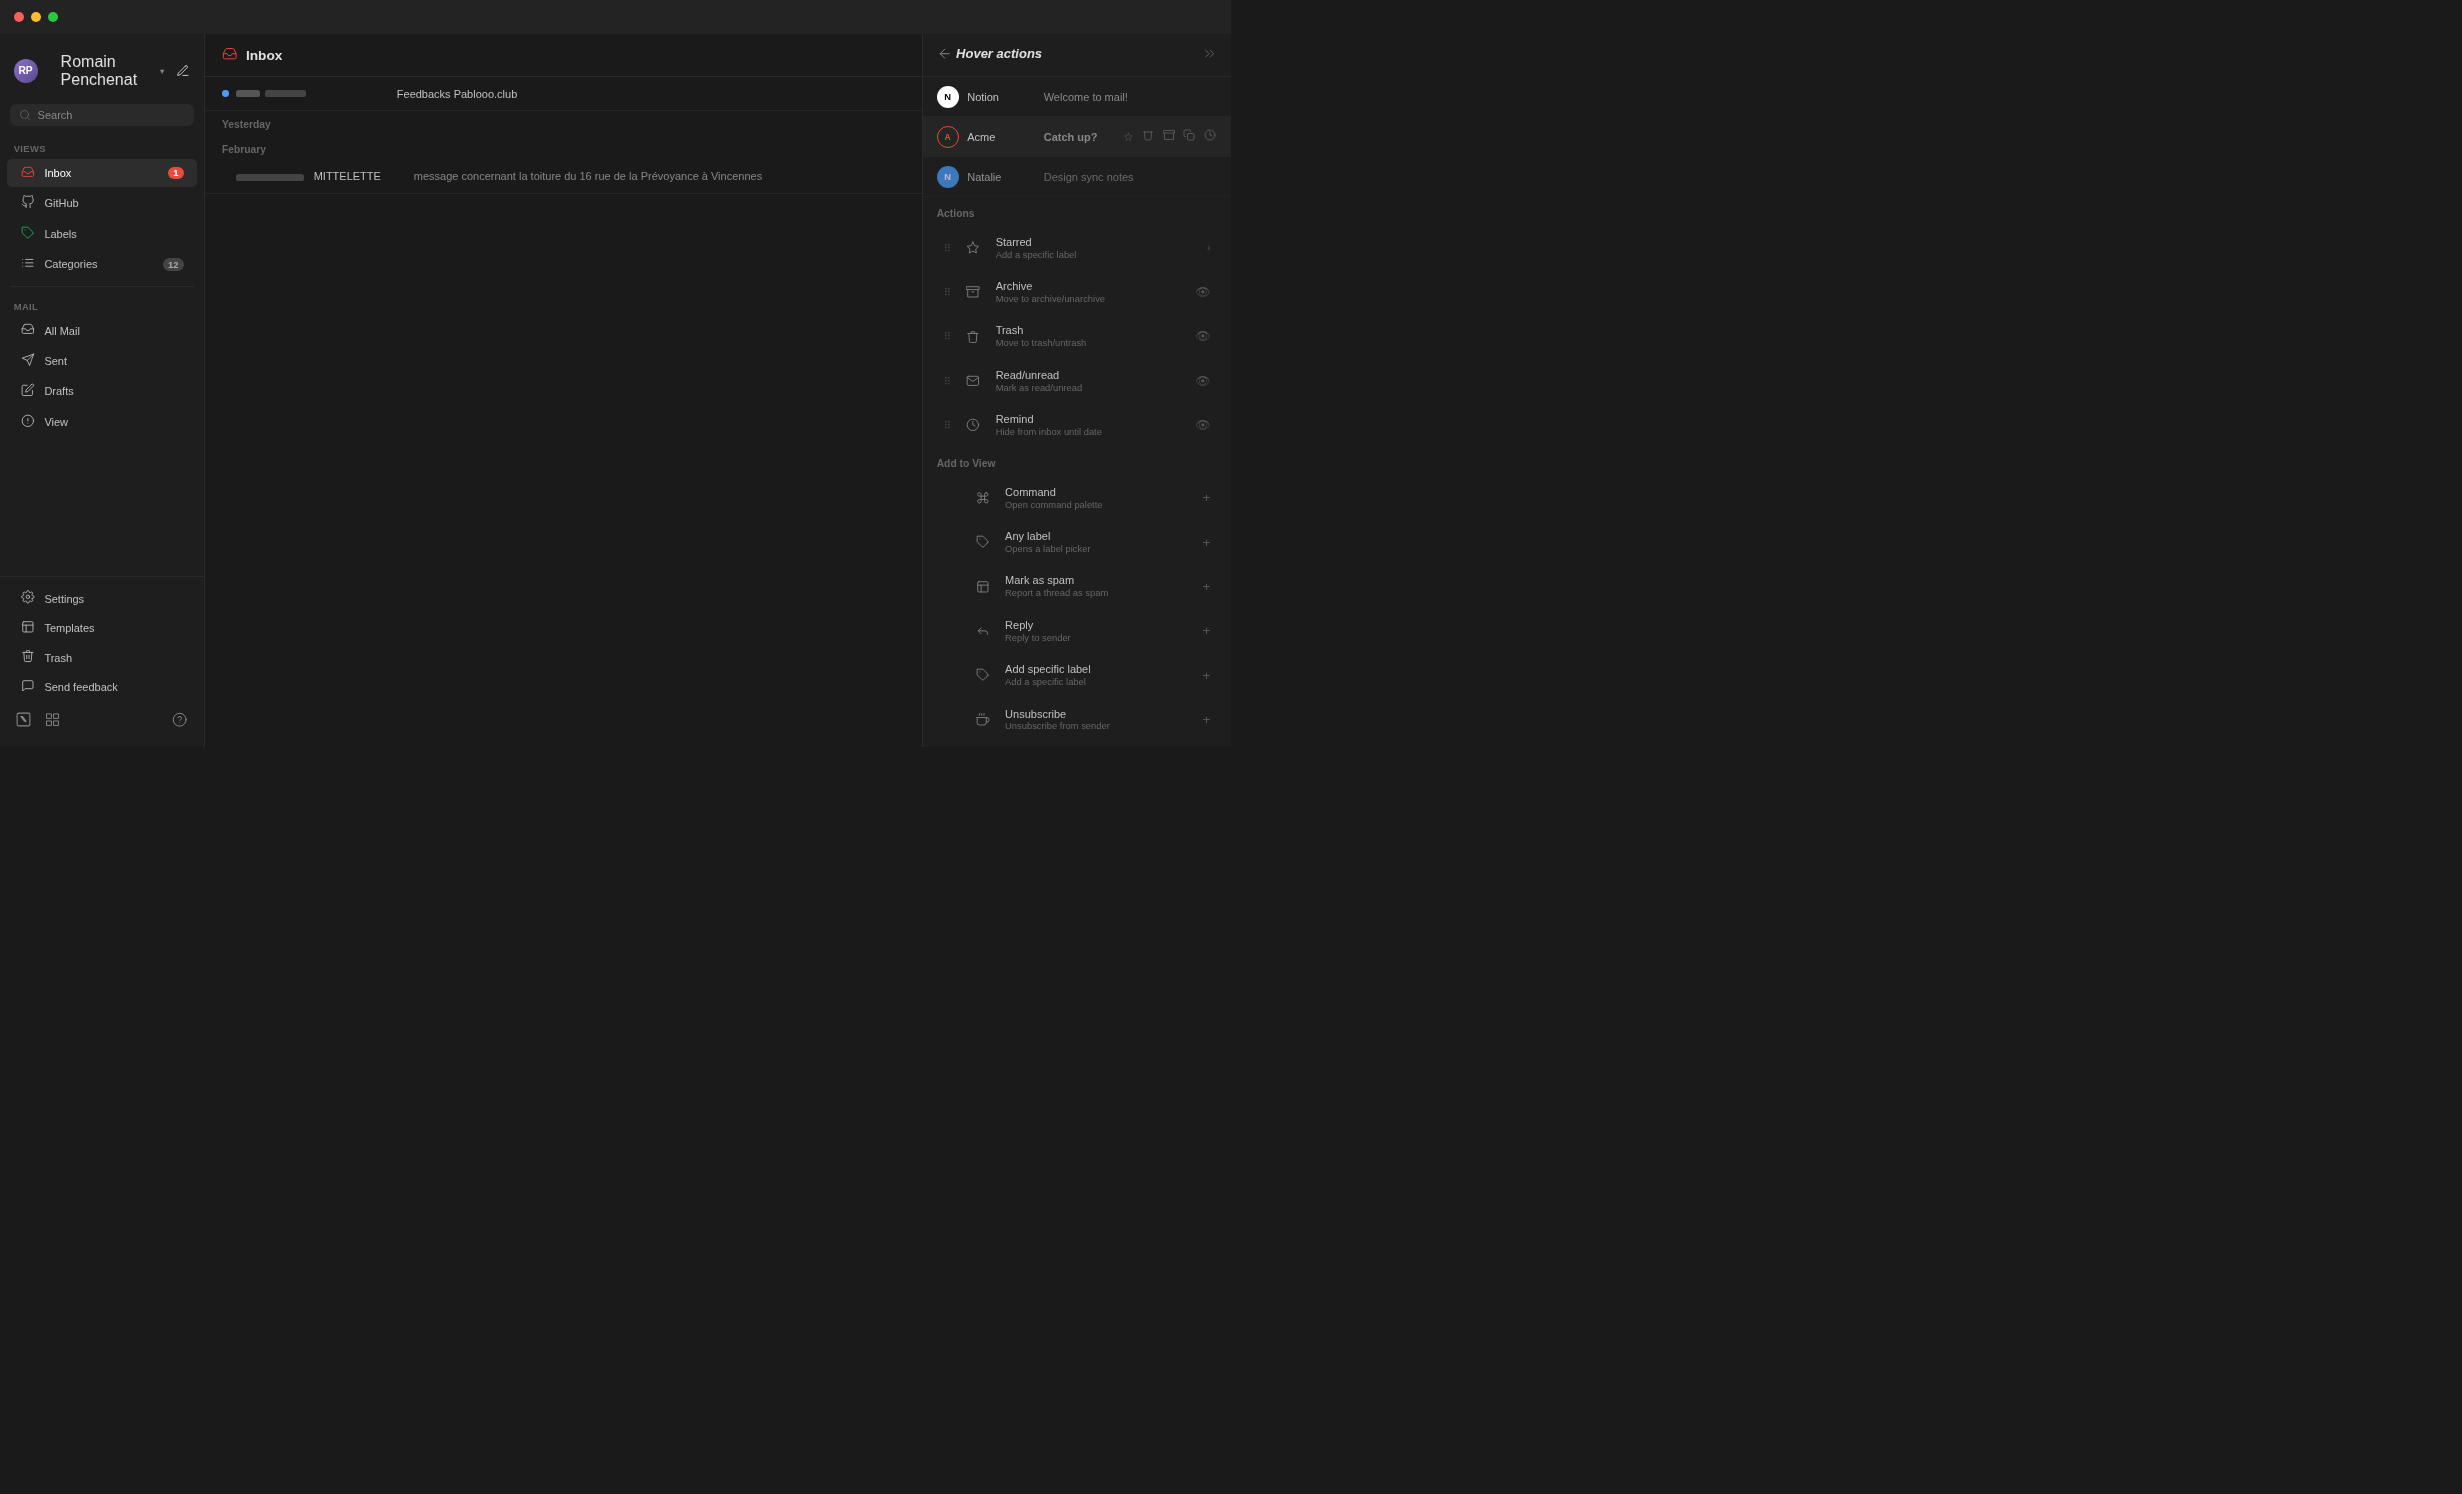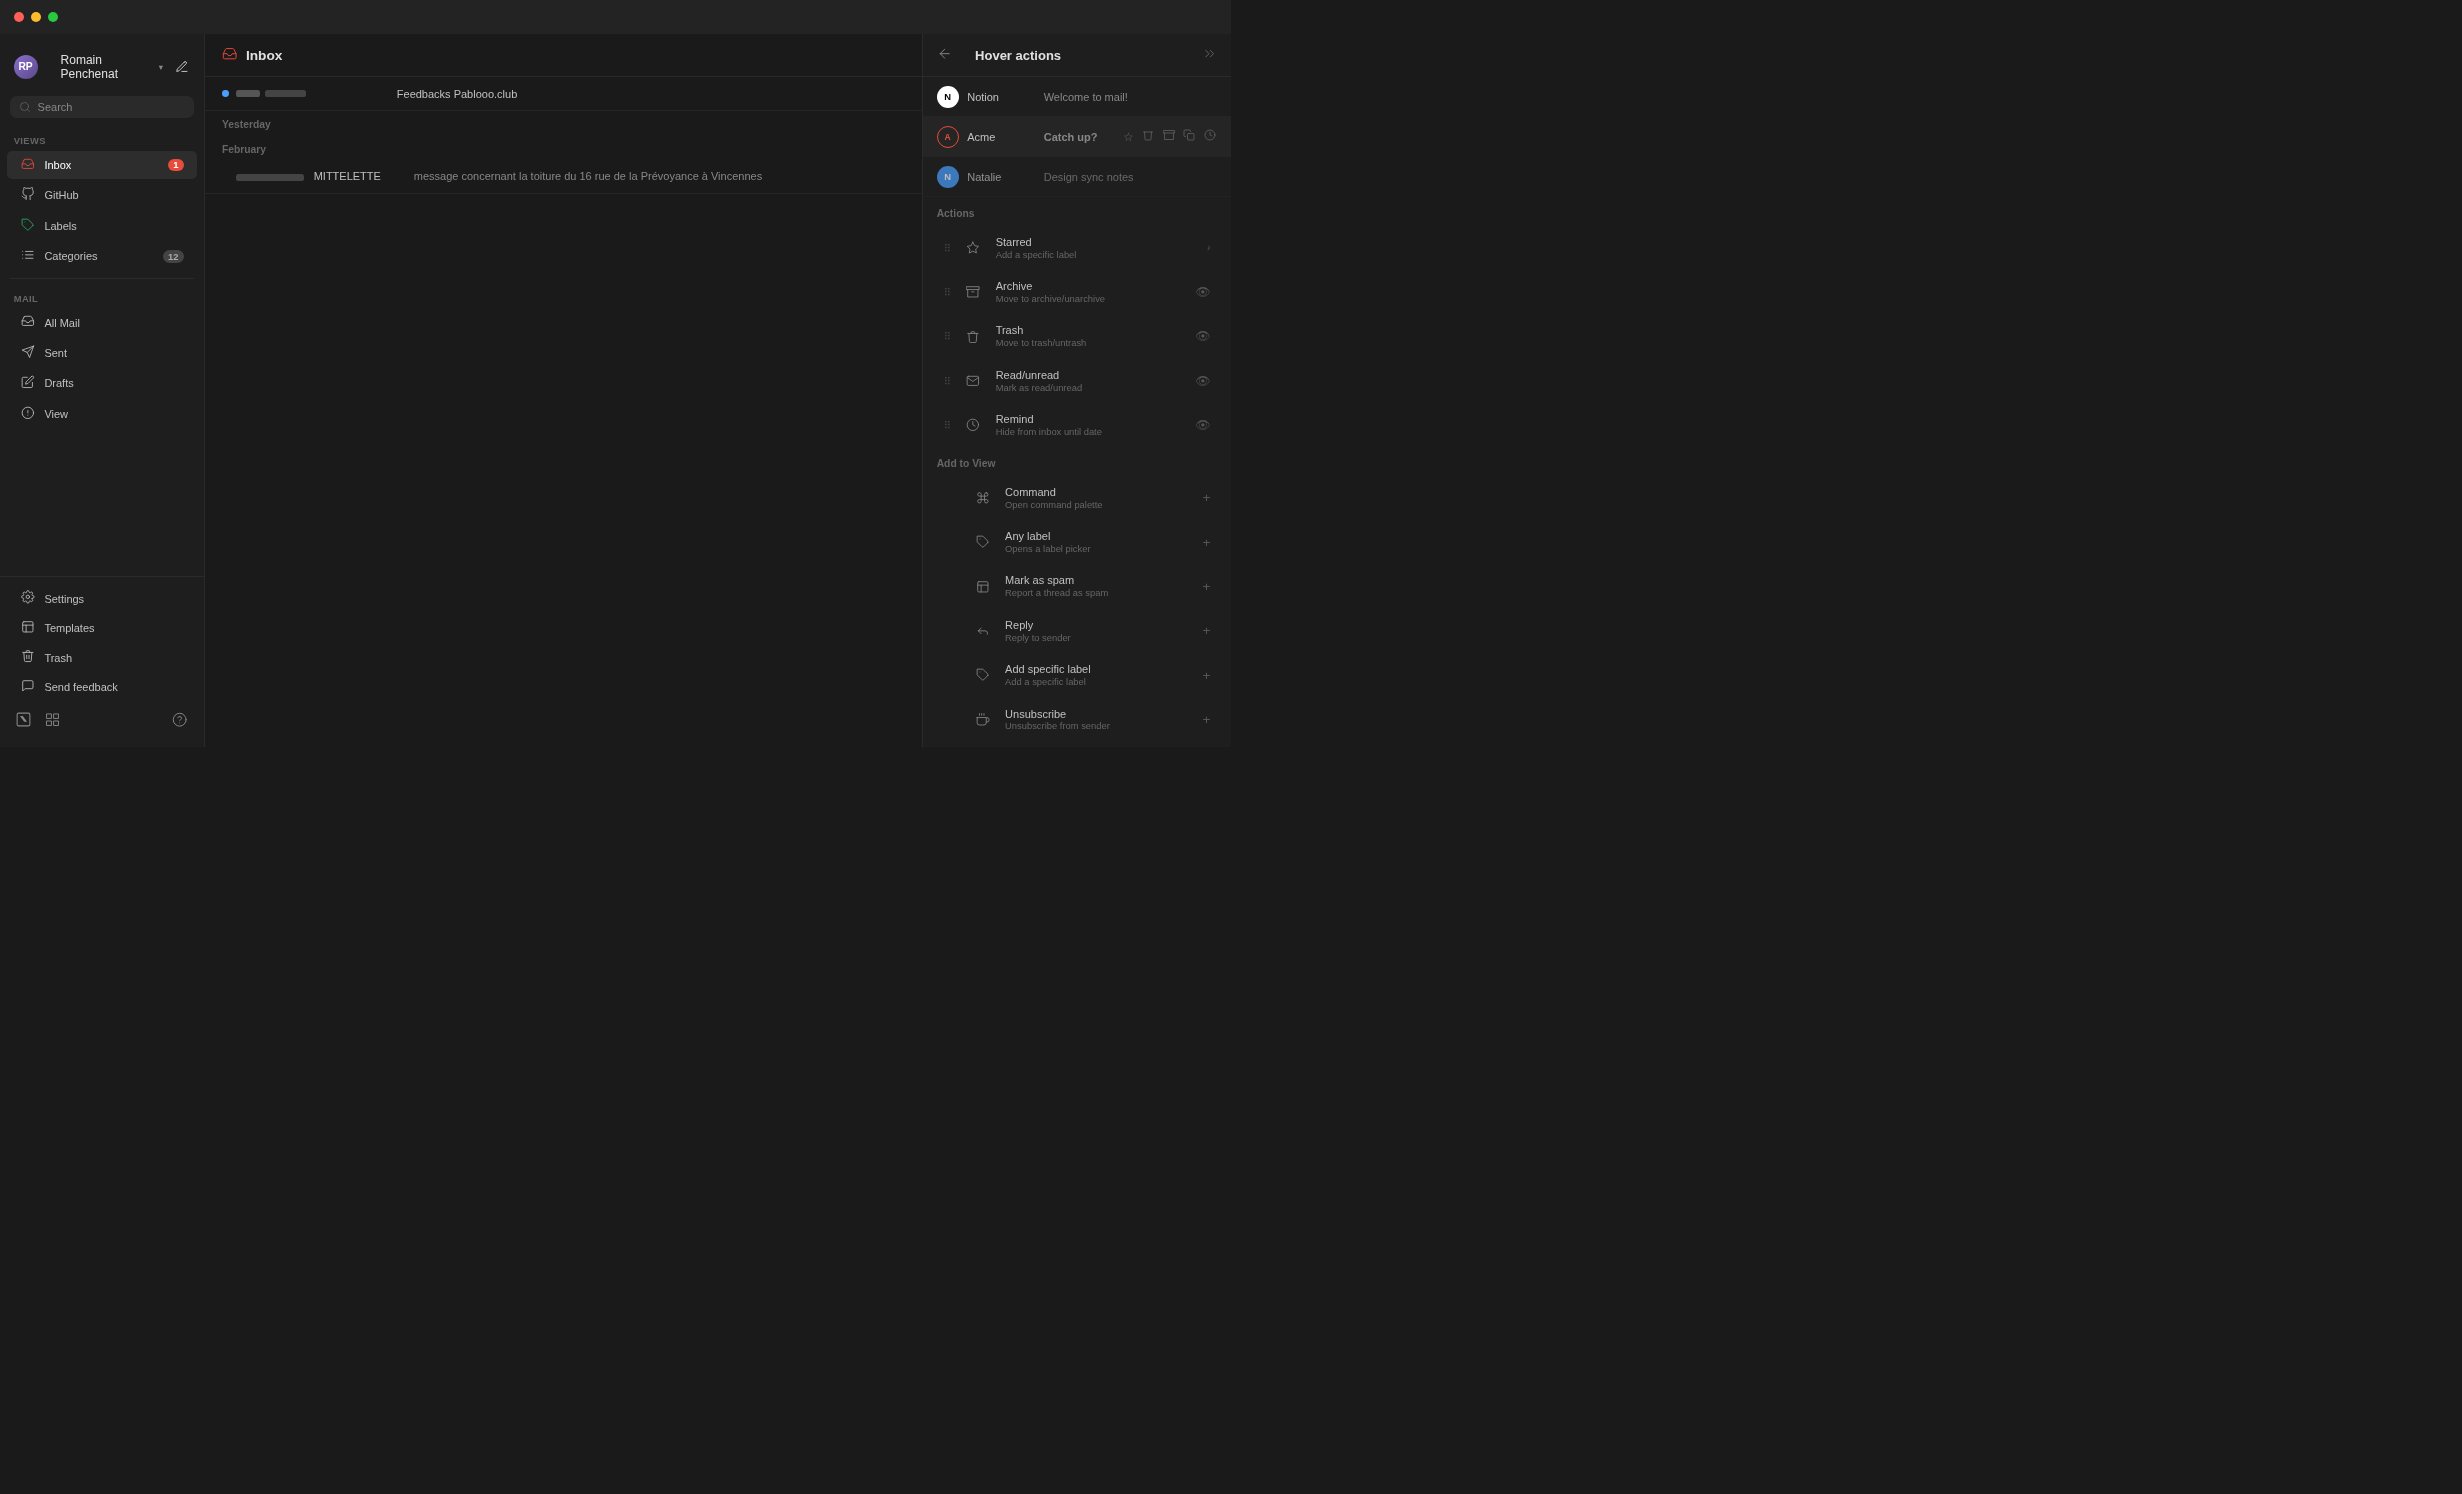--- a/index.html
+++ b/index.html
@@ -59,21 +59,21 @@
       border-radius: 5.1px;
       margin: 0 6.8px 6.8px 6.8px;
     }
     .user-avatar {
       width: 24px; height: 24px; border-radius: 50%;
       background: linear-gradient(135deg, #8B6FCE, #5a4a8a);
       display: flex; align-items: center; justify-content: center;
       font-size: 10.3px; color: white; font-weight: 600;
     }
     .user-name {
-      font-size: 12px; color: #e0e0e0; font-weight: 500; flex: 1;
+      font-size: 16px; color: #e0e0e0; font-weight: 500; flex: 1;
     }
     .chevron-down { font-size: 8.5px; color: #888; }
     .compose-icon {
       width: 24px; height: 24px; display: flex; align-items: center; justify-content: center;
       cursor: pointer; border-radius: 5.1px; margin-right: 3.4px;
     }
 
     .search-bar {
       display: flex;
       align-items: center;
@@ -203,24 +203,25 @@
     .right-panel {
       width: 308px;
       background: #1e1e1e;
       display: flex;
       flex-direction: column;
       overflow-y: auto;
     }
 
     .right-panel-header {
       display: flex;
-      align-items: center;
+      align-items: flex-start;
       padding: 12px 13.7px;
       border-bottom: 0.9px solid #2a2a2a;
-      gap: 23px;
+      gap: 4px;
+      font-style: italic;
     }
     .panel-title {
       font-size: 13px;
       font-weight: 600;
       color: #e0e0e0;
       flex: 1;
     }
 
     
     .panel-email-preview {

